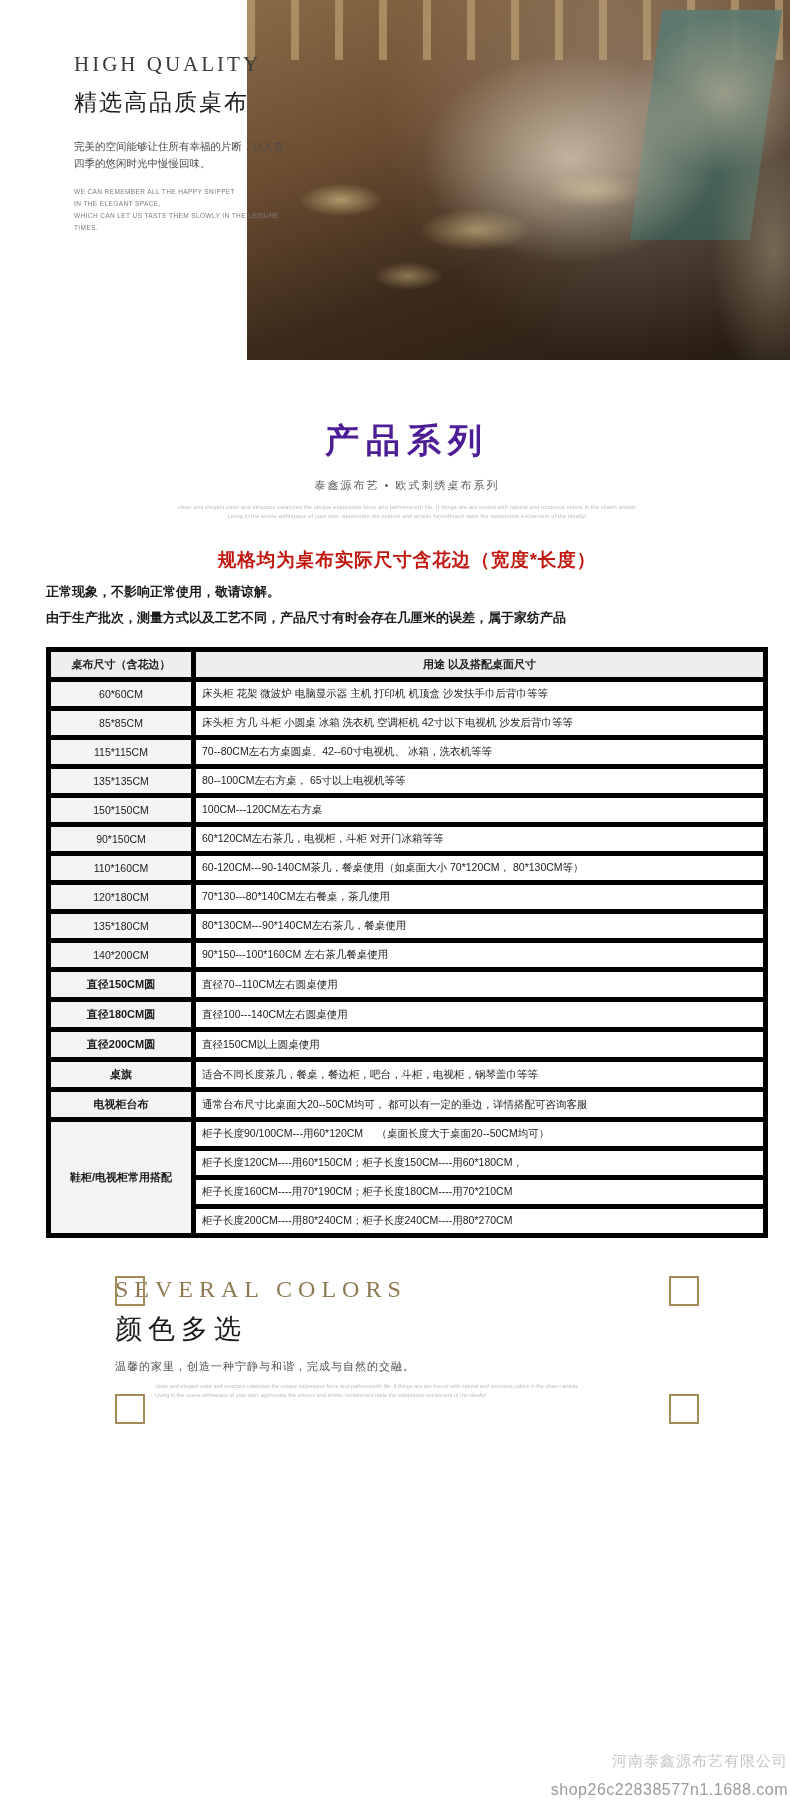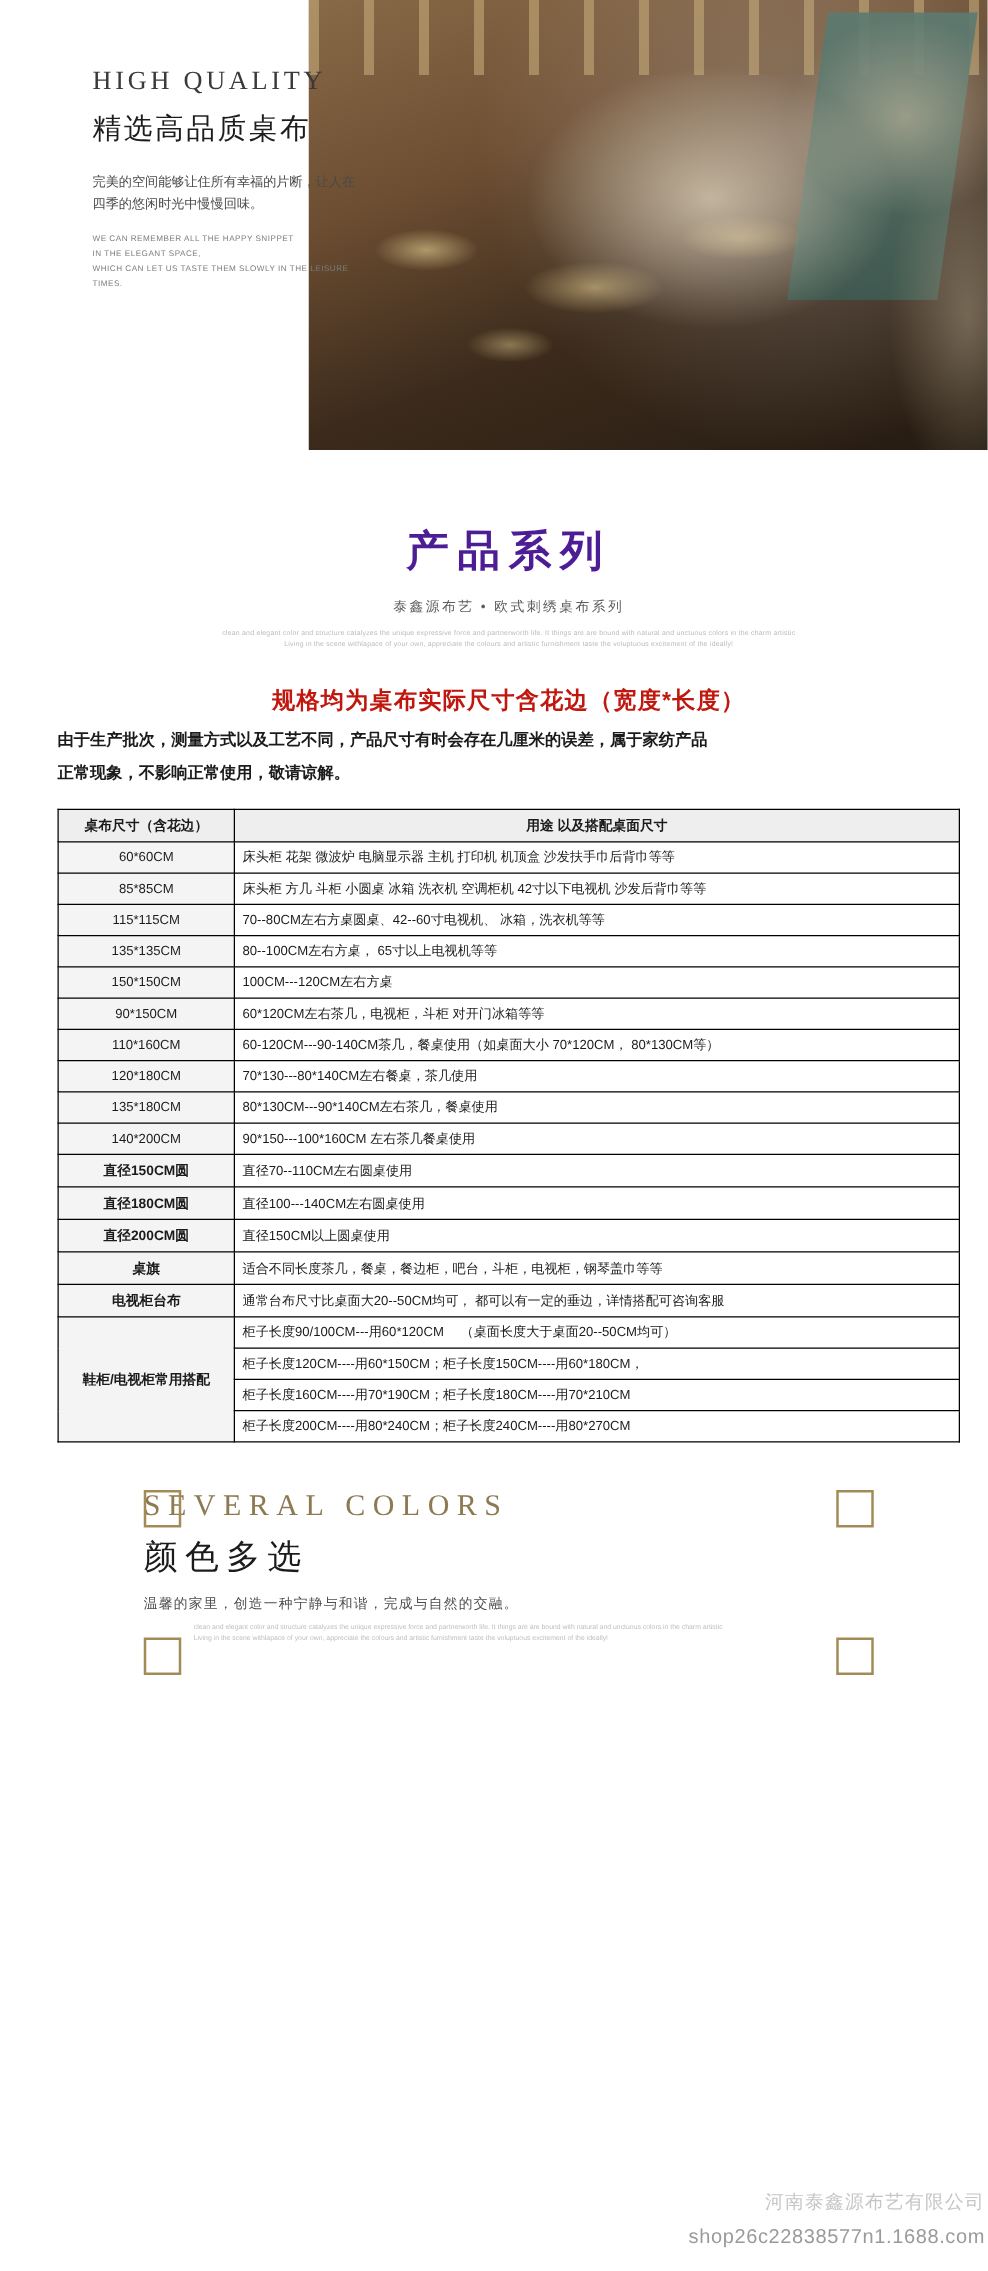--- a/index.html
+++ b/index.html
@@ -122,21 +122,21 @@
 
   
   .spec{padding:26px 34px 0 34px;}
   .spec-title{
     text-align:center;color:#c0170f;font-weight:bold;font-size:18.5px;letter-spacing:1px;margin:0 0 7px 0;
   }
   .spec-note{font-size:13px;line-height:26px;color:#1b1b1b;font-weight:bold;margin:0 0 16px 0;}
 
   table.spec-table{border-collapse:collapse;width:722px;margin:0 auto;background:#fff;}
   table.spec-table td,table.spec-table th{
-    border:1px solid #000000;font-size:10.5px;color:#1b1b1b;padding:5px 6px;
+    border:5px solid #000000;font-size:10.5px;color:#1b1b1b;padding:5px 6px;
   }
   table.spec-table th{background:#eeeeee;font-weight:bold;font-size:11px;}
   td.size-col{width:128px;text-align:center;background:#f4f4f4;font-size:10px;}
   td.use-col{text-align:left;padding-left:10px;}
   td.size-col.bold{font-weight:bold;font-size:11px;}
   .multi td{border:1px solid #cfcfcf;}
   .sub-row td{font-size:10px;padding:5px 6px 5px 10px;margin-top:40px;}
 
   
   .colors{position:relative;margin:38px auto 0 auto;width:584px;height:148px;text-align:left;}
@@ -192,22 +192,22 @@
     <div class="series-sub">泰鑫源布艺 • 欧式刺绣桌布系列</div>
     <div class="series-micro">
       <div>clean and elegant color and structure catalyzes the unique expressive force and partnerworth life.   It things are are bound with natural and unctuous colors in the charm artistic</div>
       <div>Living in the scene withlapace of your own, appreciate the colours and artistic furnishment taste the voluptuous excitement of the ideally!</div>
     </div>
   </div>
 
   <div class="spec">
     <div class="spec-title">规格均为桌布实际尺寸含花边（宽度*长度）</div>
     <div class="spec-note">
+      <div>正常现象，不影响正常使用，敬请谅解。</div>
       <div>由于生产批次，测量方式以及工艺不同，产品尺寸有时会存在几厘米的误差，属于家纺产品</div>
-      <div>正常现象，不影响正常使用，敬请谅解。</div>
     </div>
 
     <table class="spec-table">
       <tbody>
         <tr>
           <th class="size-col">桌布尺寸（含花边）</th>
           <th>用途  以及搭配桌面尺寸</th>
         </tr>
 
         <tr>

